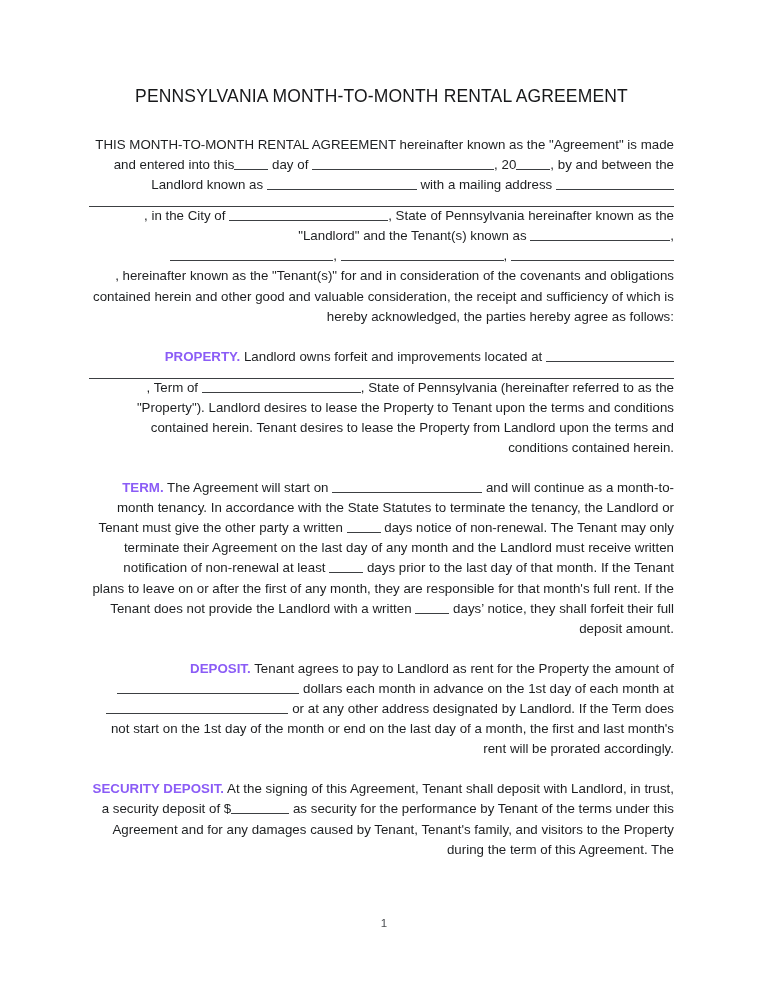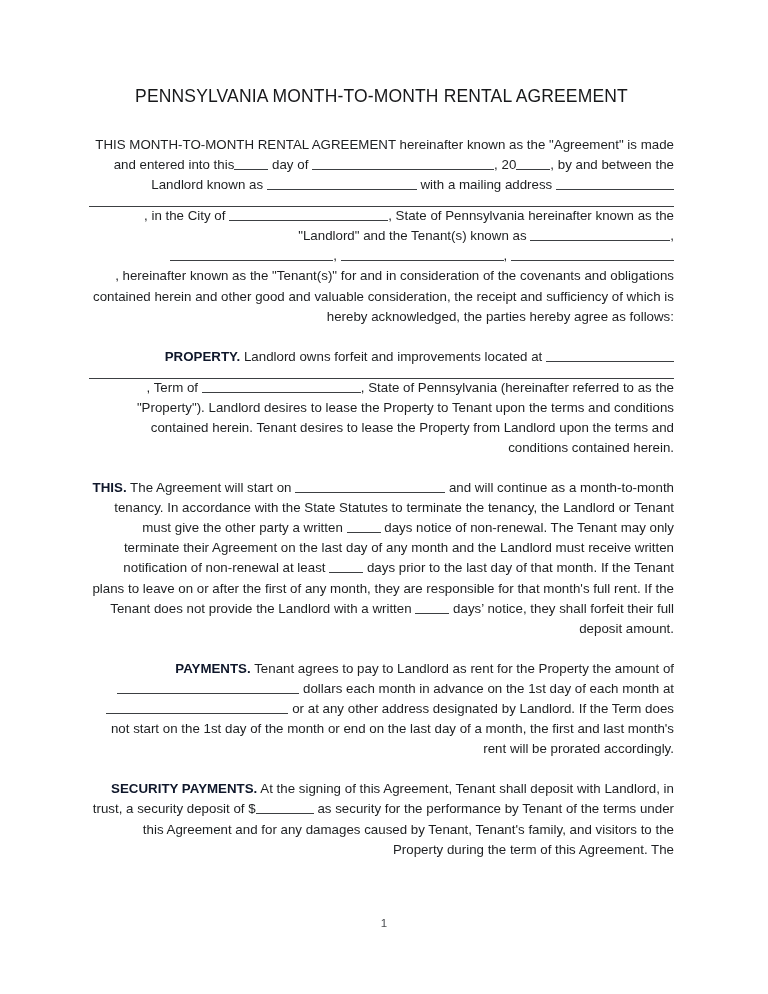--- a/index.html
+++ b/index.html
@@ -42,21 +42,21 @@
     letter-spacing: 0.01px;
   }
   .para-first {
     margin-top: 27px;
   }
   .para-gap {
     margin-top: 20px;
   }
   .lead {
     font-weight: 700;
-    color: #0f172a;
+    color: #8b5cf6;
   }
   
   .blank {
     display: inline-block;
     border-bottom: 1.3px solid #3c3f42;
     height: 0.82em;
     vertical-align: baseline;
     margin-bottom: -1px;
   }
   .b-xs  { width: 34px; }
@@ -99,26 +99,26 @@
           <span class="blank b-full"></span>
         </span><span>,</span>
       <span>in the City of</span> <span class="blank b-wide"></span><span>, State of Pennsylvania hereinafter known as the "Landlord" and the Tenant(s) known as</span>  <span class="blank b-lg"></span><span>,</span><span class="line-row"><span class="blank b-trip"></span><span>,</span> <span class="blank b-trip"></span><span>,</span> <span class="blank b-trip"></span></span><span>, hereinafter known as the "Tenant(s)" for and in consideration of the covenants and obligations contained herein and other good and valuable consideration, the receipt and sufficiency of which is hereby acknowledged, the parties hereby agree as follows:</span></p>
 
     <p class="para para-gap"><span class="lead">PROPERTY.</span>
       <span>Landlord owns forfeit and improvements located at</span> <span class="blank b-md"></span><span class="line-row">
           <span class="blank b-full"></span>
         </span><span>,</span>
       <span>Term of</span> <span class="blank b-wide"></span><span>, State of Pennsylvania (hereinafter referred to as the "Property"). Landlord desires to lease the Property to Tenant upon the terms and conditions contained herein. Tenant desires to lease the Property from Landlord upon the terms and conditions contained herein.</span></p>
 
-    <p class="para para-gap"><span class="lead">THIS.</span>
+    <p class="para para-gap"><span class="lead">TERM.</span>
       <span>The Agreement will start on</span> <span class="blank b-xl"></span> <span>and will continue as a month-to-month tenancy. In accordance with the State Statutes to terminate the tenancy, the Landlord or Tenant must give the other party a written</span> <span class="blank b-xs"></span> <span>days notice of non-renewal. The Tenant may only terminate their Agreement on the last day of any month and the Landlord must receive written notification of non-renewal at least</span> <span class="blank b-xs"></span> <span>days prior to the last day of that month. If the Tenant plans to leave on or after the first of any month, they are responsible for that month's full rent. If the Tenant does not provide the Landlord with a written</span> <span class="blank b-xs"></span> <span>days’ notice, they shall forfeit their full deposit amount.</span></p>
 
-    <p class="para para-gap"><span class="lead">PAYMENTS.</span>
+    <p class="para para-gap"><span class="lead">DEPOSIT.</span>
       <span>Tenant agrees to pay to Landlord as rent for the Property the amount of</span> <span class="blank b-run"></span> <span>dollars each month in advance on the 1st day of each month at</span> <span class="blank b-run"></span> <span>or at any other address designated by Landlord. If the Term does not start on the 1st day of the month or end on the last day of a month, the first and last month's rent will be prorated accordingly.</span></p>
 
-    <p class="para para-gap"><span class="lead">SECURITY PAYMENTS.</span>
+    <p class="para para-gap"><span class="lead">SECURITY DEPOSIT.</span>
       <span>At the signing of this Agreement, Tenant shall deposit with Landlord, in trust, a security deposit of $</span><span class="blank b-sm"></span> <span>as security for the performance by Tenant of the terms under this Agreement and for any damages caused by Tenant, Tenant's family, and visitors to the Property during the term of this Agreement. The</span></p>
 
   </div>
 
   <div class="page-number">1</div>
 
 </div>
 
 </body></html>

